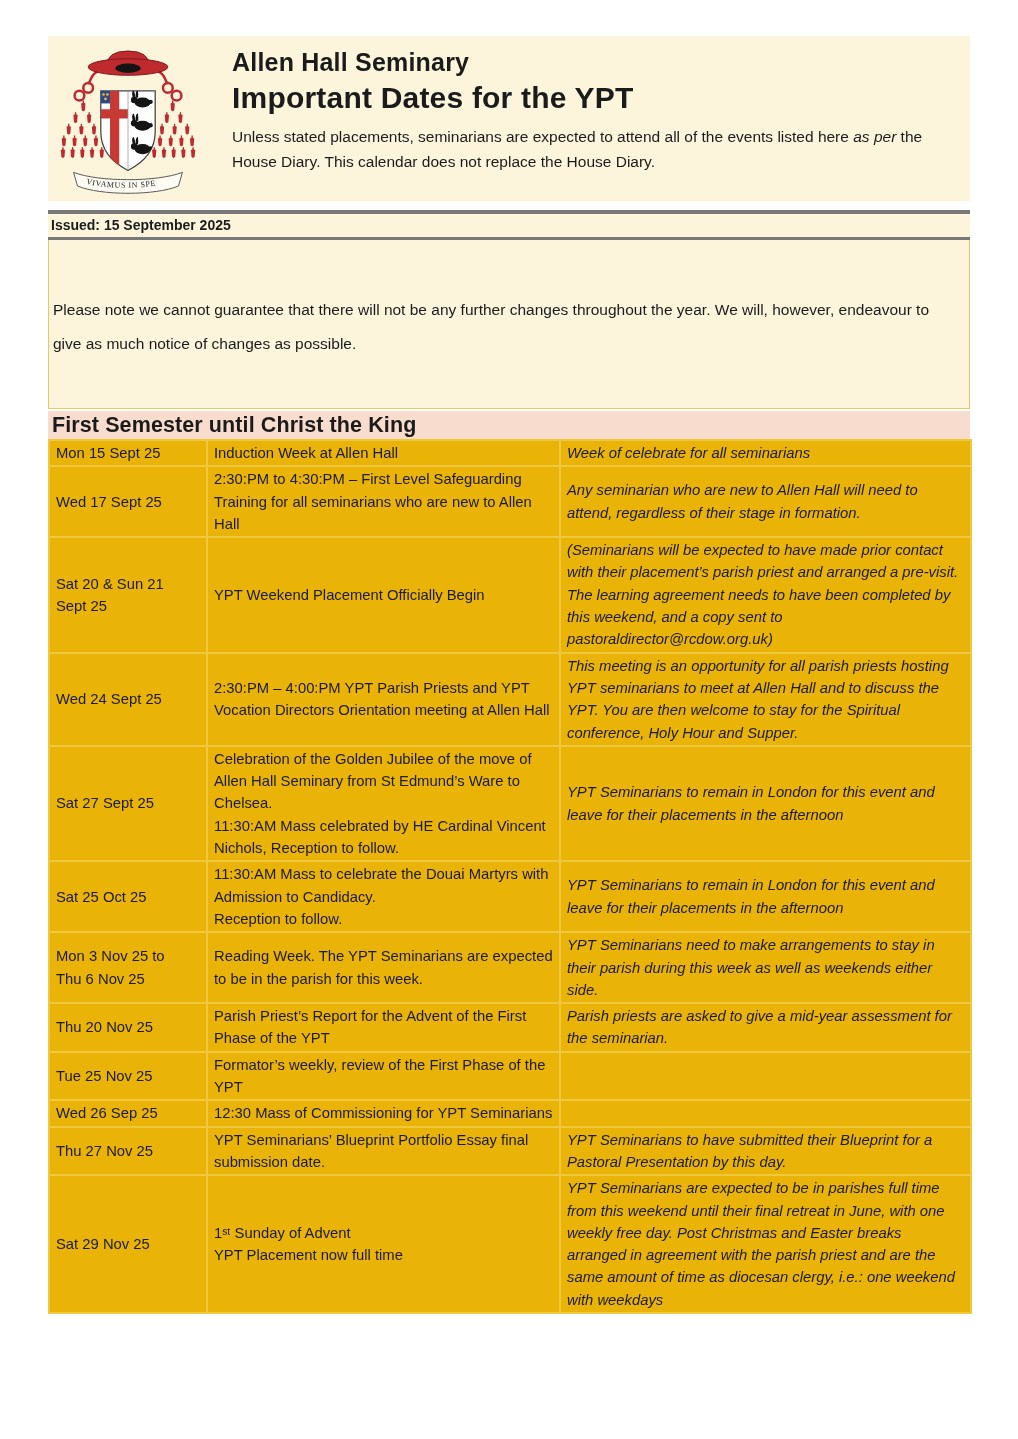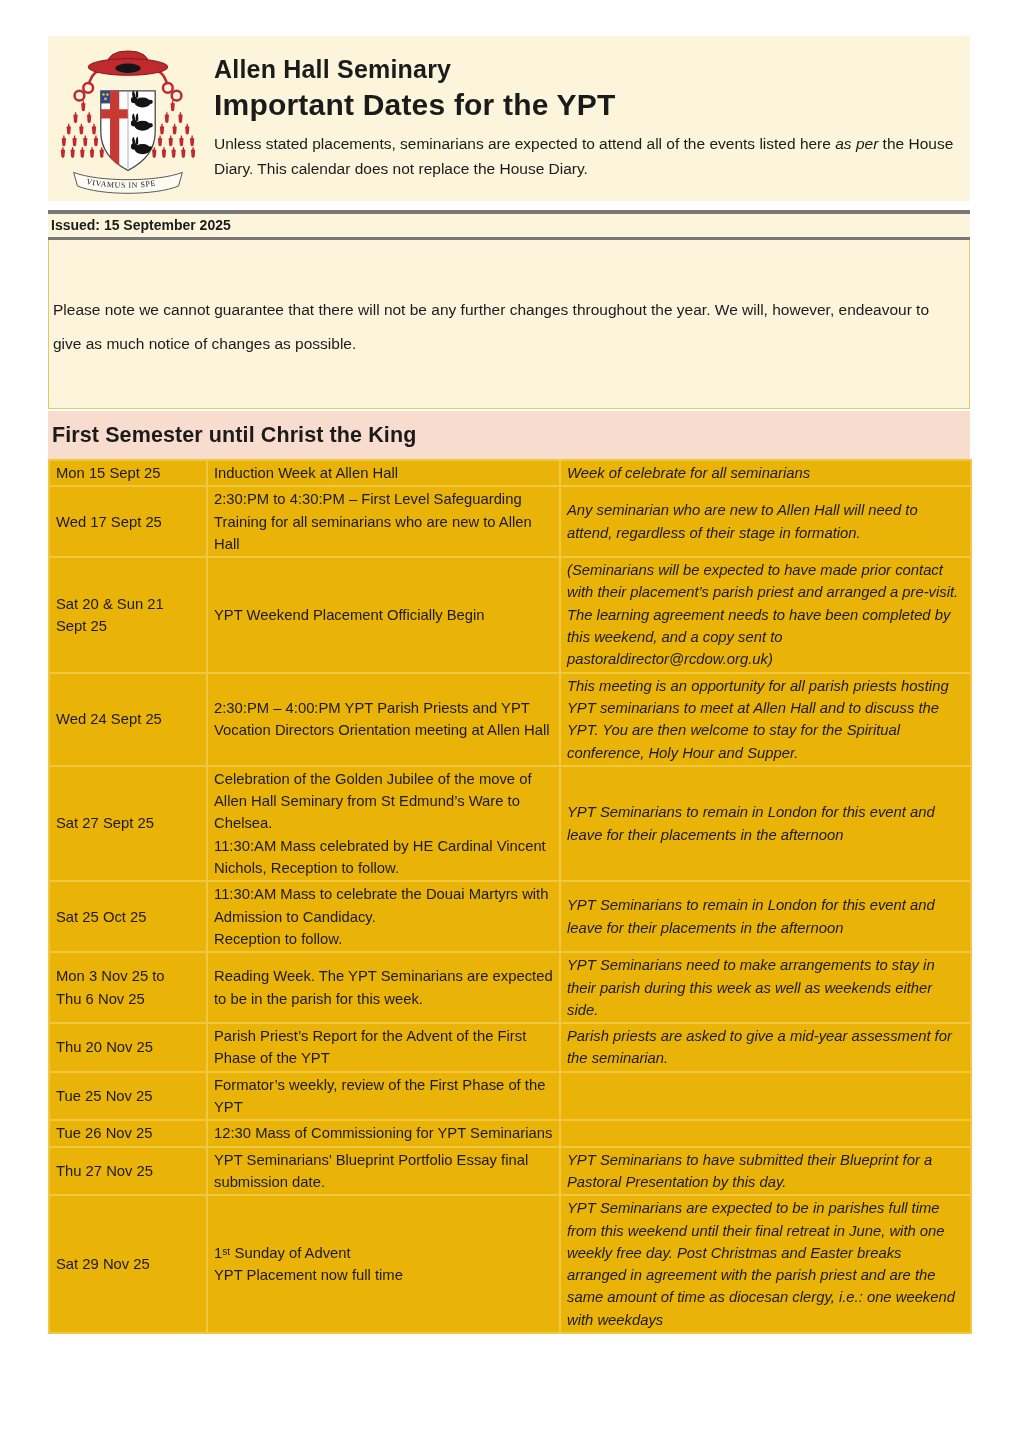--- a/index.html
+++ b/index.html
@@ -24,21 +24,21 @@
     background: #FCF5DC;
     display: flex;
     align-items: flex-start;
   }
   .crest {
     width: 136px;
     height: 156px;
     margin: 4px 0 0 12px;
     flex: none;
   }
-  .head-text { margin-left: 18px; padding-top: 18px; }
+  .head-text { margin-left: 36px; padding-top: 11px; }
   .org-title {
     font-size: 25px;
     font-weight: 700;
     margin: 0;
     line-height: 1.25;
     letter-spacing: 0.2px;
   }
   .doc-title {
     font-size: 30px;
     font-weight: 700;
@@ -70,21 +70,21 @@
     border-top: none;
     height: 169px;
     padding: 53px 12px 0 4px;
     font-size: 15.5px;
     line-height: 34px;
   }
   .notice-box p { margin: 0; }
   
   .section-header {
     background: #F8DCCD;
-    height: 48px;
+    height: 28px;
     margin-top: 2px;
     display: flex;
     align-items: center;
     font-size: 21.5px;
     font-weight: 700;
     padding-left: 4px;
     letter-spacing: 0.1px;
   }
   
   table.schedule {
@@ -275,21 +275,21 @@
           <td class="col-date">Thu 20 Nov 25</td>
           <td class="col-event">Parish Priest’s Report for the Advent of the First Phase of the YPT</td>
           <td class="col-notes">Parish priests are asked to give a mid-year assessment for the seminarian.</td>
         </tr>
         <tr>
           <td class="col-date">Tue 25 Nov 25</td>
           <td class="col-event">Formator’s weekly, review of the First Phase of the YPT</td>
           <td class="col-notes"></td>
         </tr>
         <tr>
-          <td class="col-date">Tue 26 Nov 25</td>
+          <td class="col-date">Wed 26 Sep 25</td>
           <td class="col-event">12:30 Mass of Commissioning for YPT Seminarians</td>
           <td class="col-notes"></td>
         </tr>
         <tr>
           <td class="col-date">Thu 27 Nov 25</td>
           <td class="col-event">YPT Seminarians’ Blueprint Portfolio Essay final submission date.</td>
           <td class="col-notes">YPT Seminarians to have submitted their Blueprint for a Pastoral Presentation by this day.</td>
         </tr>
         <tr>
           <td class="col-date">Sat 29 Nov 25</td>

